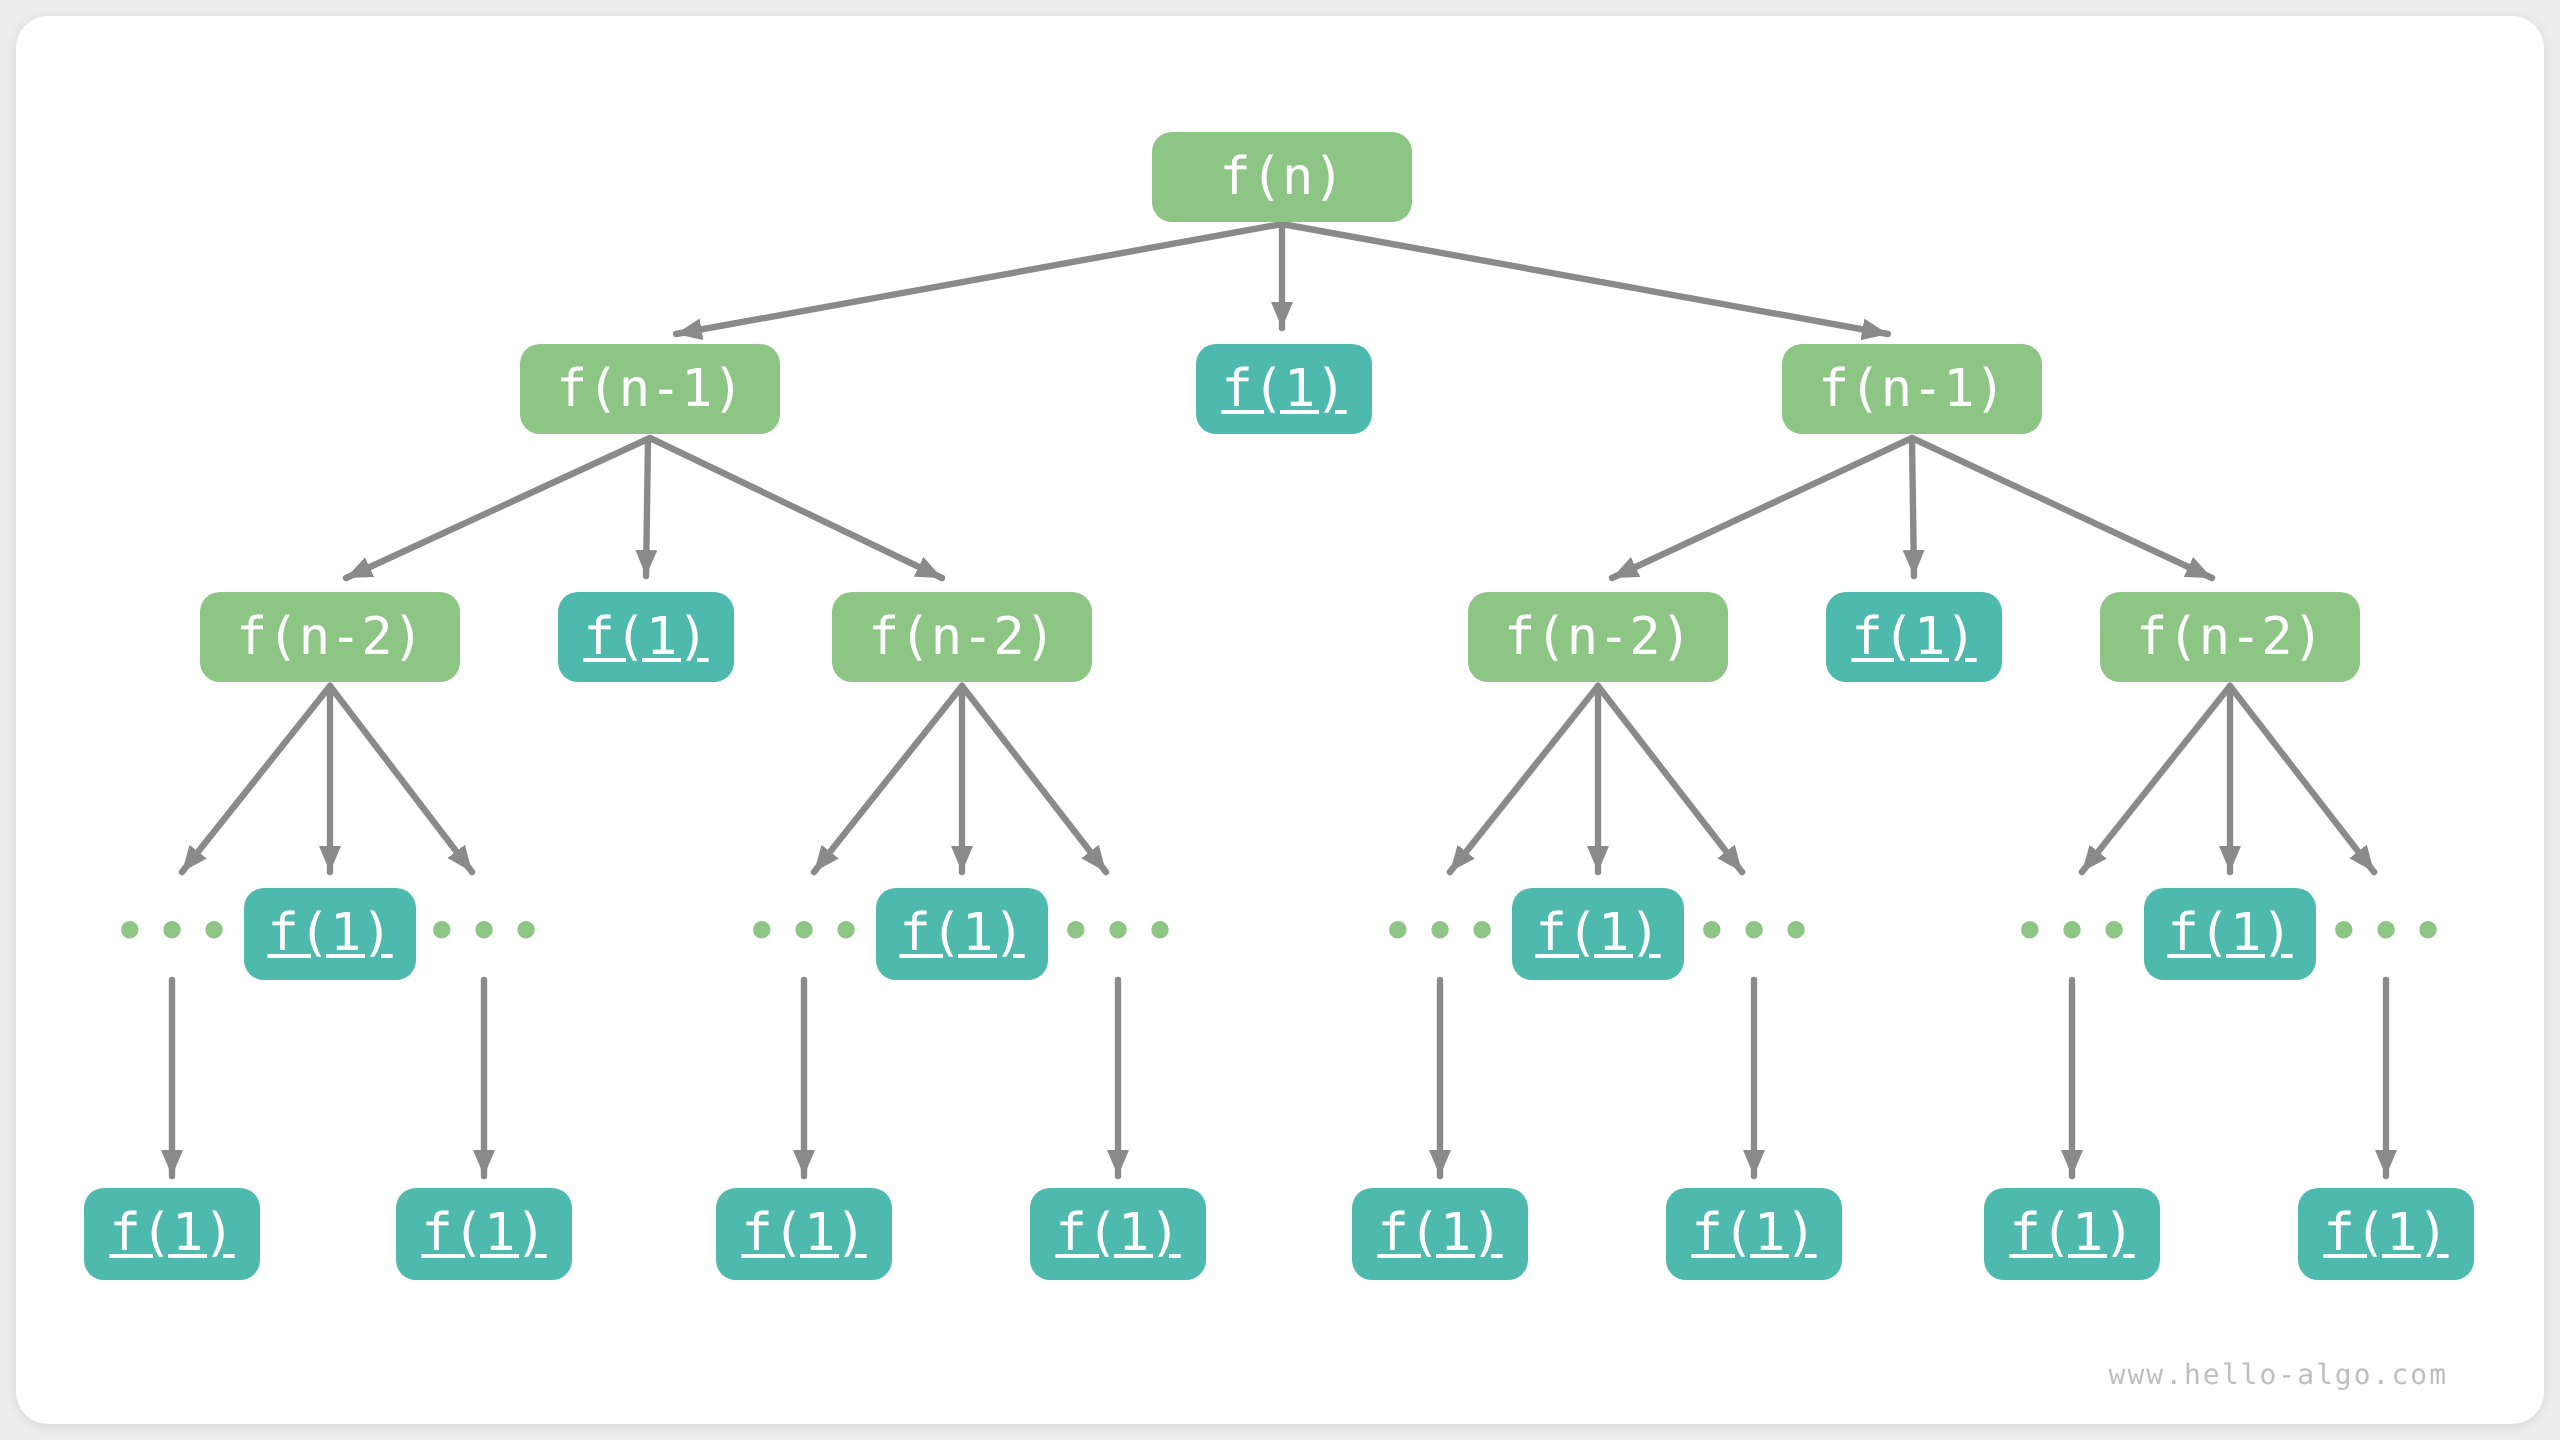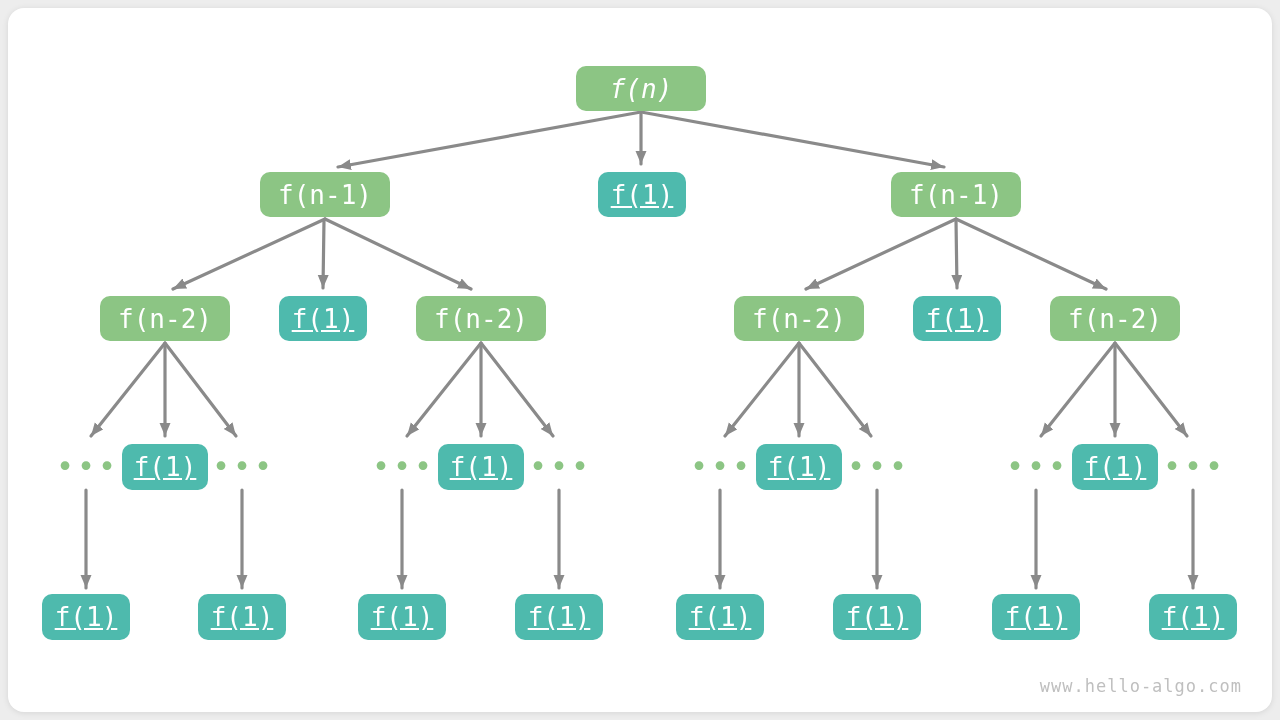--- a/index.html
+++ b/index.html
@@ -63,23 +63,23 @@
     align-items:center;
     justify-content:center;
     color:var(--green);
     font-size:30px;
     letter-spacing:3px;
     line-height:1;
     text-indent:3px;
   }
   .watermark{
     position:absolute;
-    right:38px;
+    right:56px;
     bottom:24px;
-    font-size:17px;
+    font-size:14px;
     letter-spacing:1px;
     color:var(--watermark);
   }
 </style>
 </head>
 <body>
 
 <div class="card"></div>
 
 <div class="stage">
@@ -122,21 +122,21 @@
     <line class="edge" x1="86" y1="490" x2="86" y2="588" marker-end="url(#ah)"></line>
     <line class="edge" x1="242" y1="490" x2="242" y2="588" marker-end="url(#ah)"></line>
     <line class="edge" x1="402" y1="490" x2="402" y2="588" marker-end="url(#ah)"></line>
     <line class="edge" x1="559" y1="490" x2="559" y2="588" marker-end="url(#ah)"></line>
     <line class="edge" x1="720" y1="490" x2="720" y2="588" marker-end="url(#ah)"></line>
     <line class="edge" x1="877" y1="490" x2="877" y2="588" marker-end="url(#ah)"></line>
     <line class="edge" x1="1036" y1="490" x2="1036" y2="588" marker-end="url(#ah)"></line>
     <line class="edge" x1="1193" y1="490" x2="1193" y2="588" marker-end="url(#ah)"></line>
   </svg>
 
-  <div class="node green" style="left:576px;top:66px;width:130px;font-style:italic;">f(n)</div>
+  <div class="node green" style="left:576px;top:66px;width:130px;">f(n)</div>
 
   <div class="node green" style="left:260px;top:172px;width:130px;">f(n-1)</div>
   <div class="node teal" style="left:598px;top:172px;width:88px;">f(1)</div>
   <div class="node green" style="left:891px;top:172px;width:130px;">f(n-1)</div>
 
   <div class="node green" style="left:100px;top:296px;width:130px;">f(n-2)</div>
   <div class="node teal" style="left:279px;top:296px;width:88px;">f(1)</div>
   <div class="node green" style="left:416px;top:296px;width:130px;">f(n-2)</div>
   <div class="node green" style="left:734px;top:296px;width:130px;">f(n-2)</div>
   <div class="node teal" style="left:913px;top:296px;width:88px;">f(1)</div>

